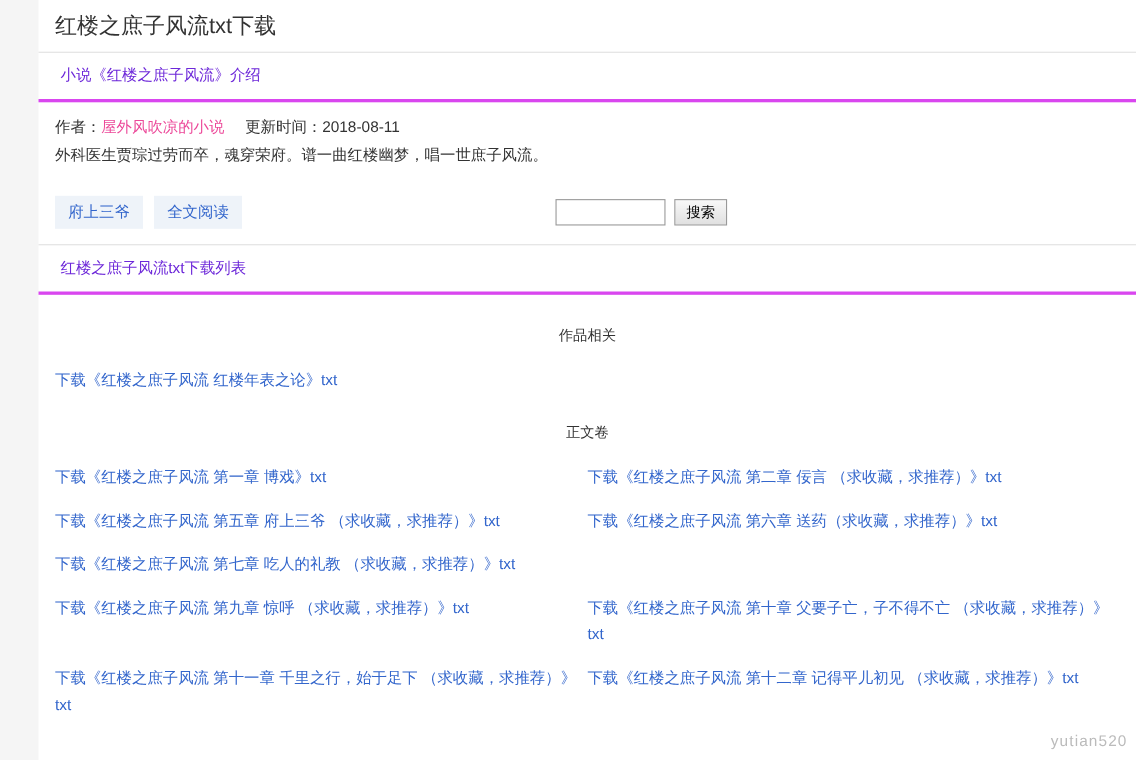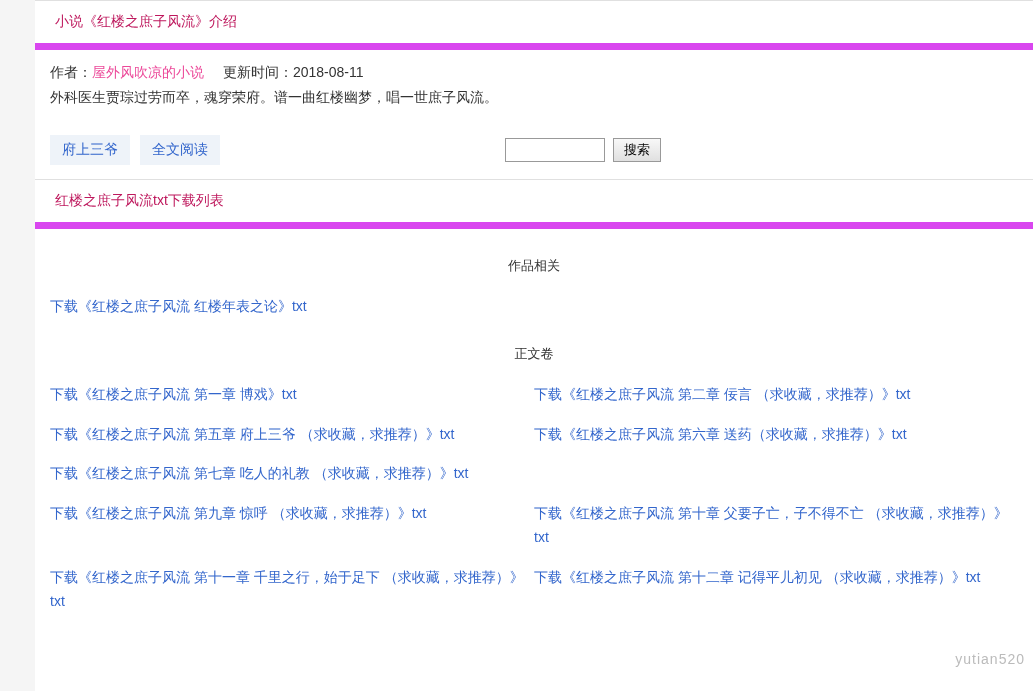--- a/index.html
+++ b/index.html
@@ -20,24 +20,24 @@
       padding: 0;
     }
     .page-title {
       font-size: 20px;
       font-weight: normal;
       color: #333;
       padding: 10px 20px 10px 15px;
     }
     .section-header {
       border-top: 1px solid #e0e0e0;
-      border-bottom: 7px solid #d946ef;
+      border-bottom: 3px solid #d946ef;
       padding: 12px 20px;
       font-size: 14px;
-      color: #be185d;
+      color: #6d28d9;
     }
     .author-line {
       padding: 14px 15px 4px 15px;
       font-size: 14px;
       color: #333;
     }
     .author-link {
       color: #ec4899;
       text-decoration: none;
     }
@@ -106,32 +106,33 @@
       padding: 8px 0;
     }
     .chapter-link {
       color: #3366cc;
       text-decoration: none;
       font-size: 14px;
       line-height: 1.7;
     }
     .watermark {
       position: fixed;
-      bottom: 24px;
+      bottom: 10px;
       right: 8px;
       color: #bbb;
       font-size: 14px;
       letter-spacing: 1px;
       font-family: Arial, sans-serif;
     }
   </style>
 </head>
 <body>
 
 <div class="container">
+  <h1 class="page-title">红楼之庶子风流txt下载</h1>
 
   <div class="section-header">小说《红楼之庶子风流》介绍</div>
 
   <div class="author-line">
     <span>作者：</span><a href="#" class="author-link">屋外风吹凉的小说</a>
     <span class="update-time">更新时间：2018-08-11</span>
   </div>
   <div class="description">外科医生贾琮过劳而卒，魂穿荣府。谱一曲红楼幽梦，唱一世庶子风流。</div>
 
   <div class="nav-search-row">

